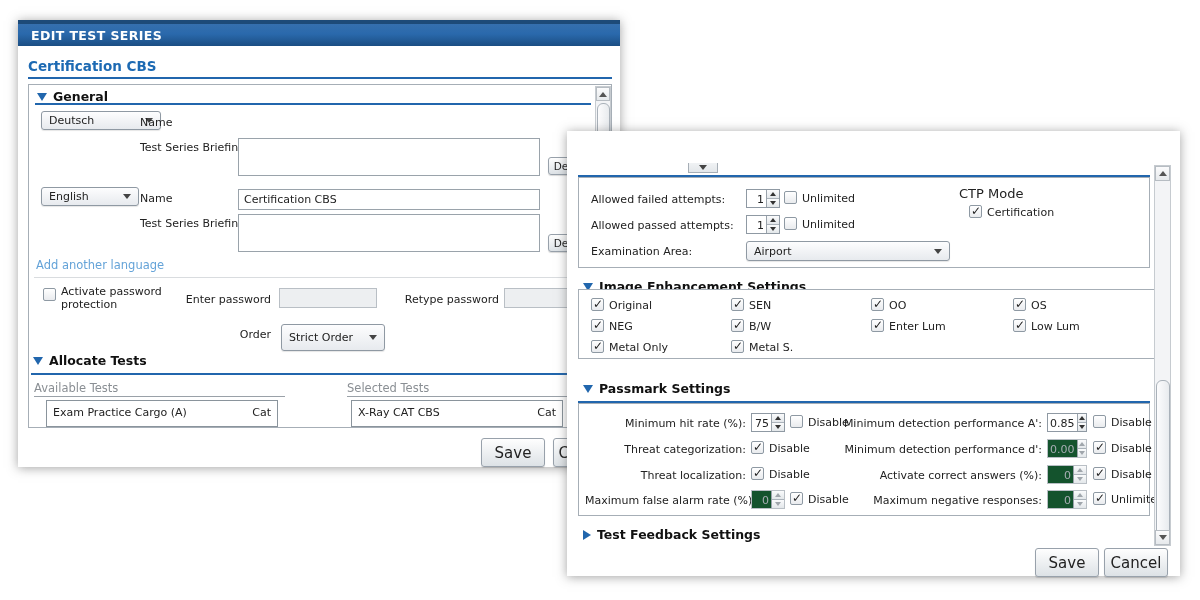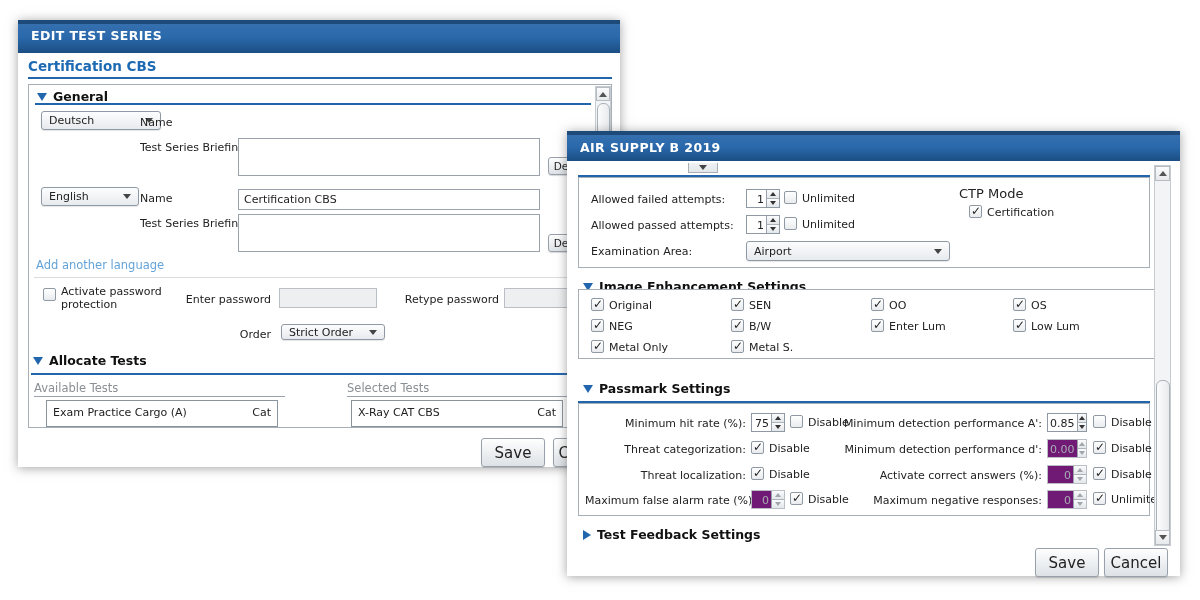--- a/index.html
+++ b/index.html
@@ -24,21 +24,21 @@
   .cb{position:absolute;width:13px;height:13px;box-sizing:border-box;border:1px solid #8e99a3;border-radius:2px;background:linear-gradient(180deg,#ffffff,#e9ebee)}
   .cb.checked::after{content:"✓";position:absolute;left:1px;top:-2px;font-size:12px;font-weight:bold;color:#222}
   .cblabel{position:absolute;font-size:11px;white-space:nowrap;color:#222}
   .spinner{position:absolute;height:19px;display:flex;box-sizing:border-box;border:1px solid #8f99a3;background:#fff}
   .spin-val{flex:1;font-size:11px;text-align:right;padding:3px 2px 0 2px;color:#222}
   .spin-btns{width:12px;display:flex;flex-direction:column;border-left:1px solid #9aa3ab}
   .spin-b{flex:1;display:flex;align-items:center;justify-content:center;background:linear-gradient(180deg,#fafbfc,#e3e7ea)}
   .spin-b.up{border-bottom:1px solid #aab2ba}
   .tri-u{width:0;height:0;border-left:3px solid transparent;border-right:3px solid transparent;border-bottom:4px solid #333}
   .tri-d{width:0;height:0;border-left:3px solid transparent;border-right:3px solid transparent;border-top:4px solid #333}
-  .spinner.disabled{background:#701a75;border-color:#b9bfc5}
+  .spinner.disabled{background:#14532d;border-color:#b9bfc5}
   .spinner.disabled .spin-val{color:#a7adb3}
   .spinner.disabled .tri-u{border-bottom-color:#a0a6ac}
   .spinner.disabled .tri-d{border-top-color:#a0a6ac}
   .btn{position:absolute;height:29px;box-sizing:border-box;border:1px solid #98a1ab;border-radius:3px;background:linear-gradient(180deg,#fefefe,#dde2e6);font-size:15px;display:flex;align-items:center;justify-content:center;box-shadow:0 1px 1px rgba(0,0,0,.15);color:#222;white-space:nowrap}
   .btn.sm{height:18px;font-size:10.5px}
   .link{position:absolute;color:#64a3d8;font-size:11.5px;white-space:nowrap;cursor:pointer}
   .graylbl{position:absolute;color:#8a8f94;font-size:11.5px;white-space:nowrap}
   .grayline{position:absolute;height:1px;background:#9aa1a8}
   .divider{position:absolute;height:1px;background:#d9dcdf}
   .listbox{position:absolute;border:1px solid #8a949c;background:#fff;box-sizing:border-box}
@@ -47,21 +47,21 @@
   .scr-btn{position:absolute;left:0;right:0;background:linear-gradient(180deg,#fbfbfc,#e6e9ec);border:1px solid #b6bcc2;display:flex;align-items:center;justify-content:center;box-sizing:border-box}
   .scr-thumb{position:absolute;background:linear-gradient(90deg,#fcfcfd,#e8ebee);border:1px solid #a9b1b9;border-radius:6px;box-sizing:border-box}
   .tri-su{width:0;height:0;border-left:4px solid transparent;border-right:4px solid transparent;border-bottom:5px solid #555}
   .tri-sd{width:0;height:0;border-left:4px solid transparent;border-right:4px solid transparent;border-top:5px solid #555}
   .clip-frag{position:absolute;overflow:hidden;border-left:1px solid #a6aeb6;border-right:1px solid #a6aeb6;border-bottom:1px solid #a6aeb6;background:linear-gradient(180deg,#f0f2f4,#e3e7ea);display:flex;align-items:flex-end;justify-content:center}
 </style>
 </head>
 <body>
 
 <div class="dialog" style="left:18px;top:20px;width:602px;height:447px">
-  <div class="titlebar" style="height:33px;line-height:24px">
+  <div class="titlebar" style="height:26px;line-height:24px">
     <span>EDIT TEST SERIES</span>
   </div>
 
   <div class="lbl" style="left:10px;top:38px;font-size:13.5px;font-weight:bold;color:#1d6ab3">Certification CBS</div>
   <div class="blueline" style="left:10px;top:57px;width:584px"></div>
 
   <div class="panel" style="left:10px;top:64px;width:584px;height:344px">
 
     <div class="sechdr" style="left:8px;top:4px">
       <i class="tri-down"></i>
@@ -96,21 +96,21 @@
     <div class="divider" style="left:5px;top:192px;width:548px"></div>
 
     <span class="cb" style="left:14px;top:203px"></span>
     <div class="lbl wrap2" style="left:32px;top:200px;width:108px;white-space:normal">Activate password protection</div>
     <div class="lbl rlbl" style="left:150px;top:208px;width:92px">Enter password</div>
     <input class="txt" type="password" disabled="" style="left: 250px; top: 203px; width: 98px; height: 20px;" value="">
     <div class="lbl rlbl" style="left:370px;top:208px;width:100px">Retype password</div>
     <input class="txt" type="password" disabled="" style="left: 475px; top: 203px; width: 100px; height: 20px;" value="">
 
     <div class="lbl rlbl" style="left:150px;top:243px;width:92px">Order</div>
-    <div class="select" style="left:252px;top:239px;width:104px;height:16px">
+    <div class="select" style="left:252px;top:239px;width:104px;height:27px">
       <span class="sel-val">Strict Order</span>
       <i class="sel-arr"></i>
     </div>
 
     <div class="sechdr" style="left:4px;top:268px">
       <i class="tri-down"></i>
       <span>Allocate Tests</span>
     </div>
     <div class="blueline" style="left:2px;top:288px;width:560px"></div>
 
@@ -145,23 +145,20 @@
 
   <div class="btn" style="left:463px;top:418px;width:64px">
       <span>Save</span>
     </div>
   <div class="btn" style="left:535px;top:418px;width:62px">
       <span>Cancel</span>
     </div>
 </div>
 
 <div class="dialog" style="left:567px;top:131px;width:613px;height:445px">
-  <div class="titlebar" style="height:30px;line-height:25px">
-    <span>AIR SUPPLY B 2019</span>
-  </div>
 
   <div class="clip-frag" style="left:121px;top:32px;width:28px;height:9px">
     <i class="sel-arr" style="margin-bottom:2px"></i>
   </div>
   <div class="blueline" style="left:11px;top:44px;width:572px"></div>
 
   <div class="panel" style="left:11px;top:46px;width:572px;height:91px">
     <div class="lbl" style="left:12px;top:15px">Allowed failed attempts:</div>
     <div class="spinner" style="left:167px;top:11px;width:34px">
       <span class="spin-val">1</span>

